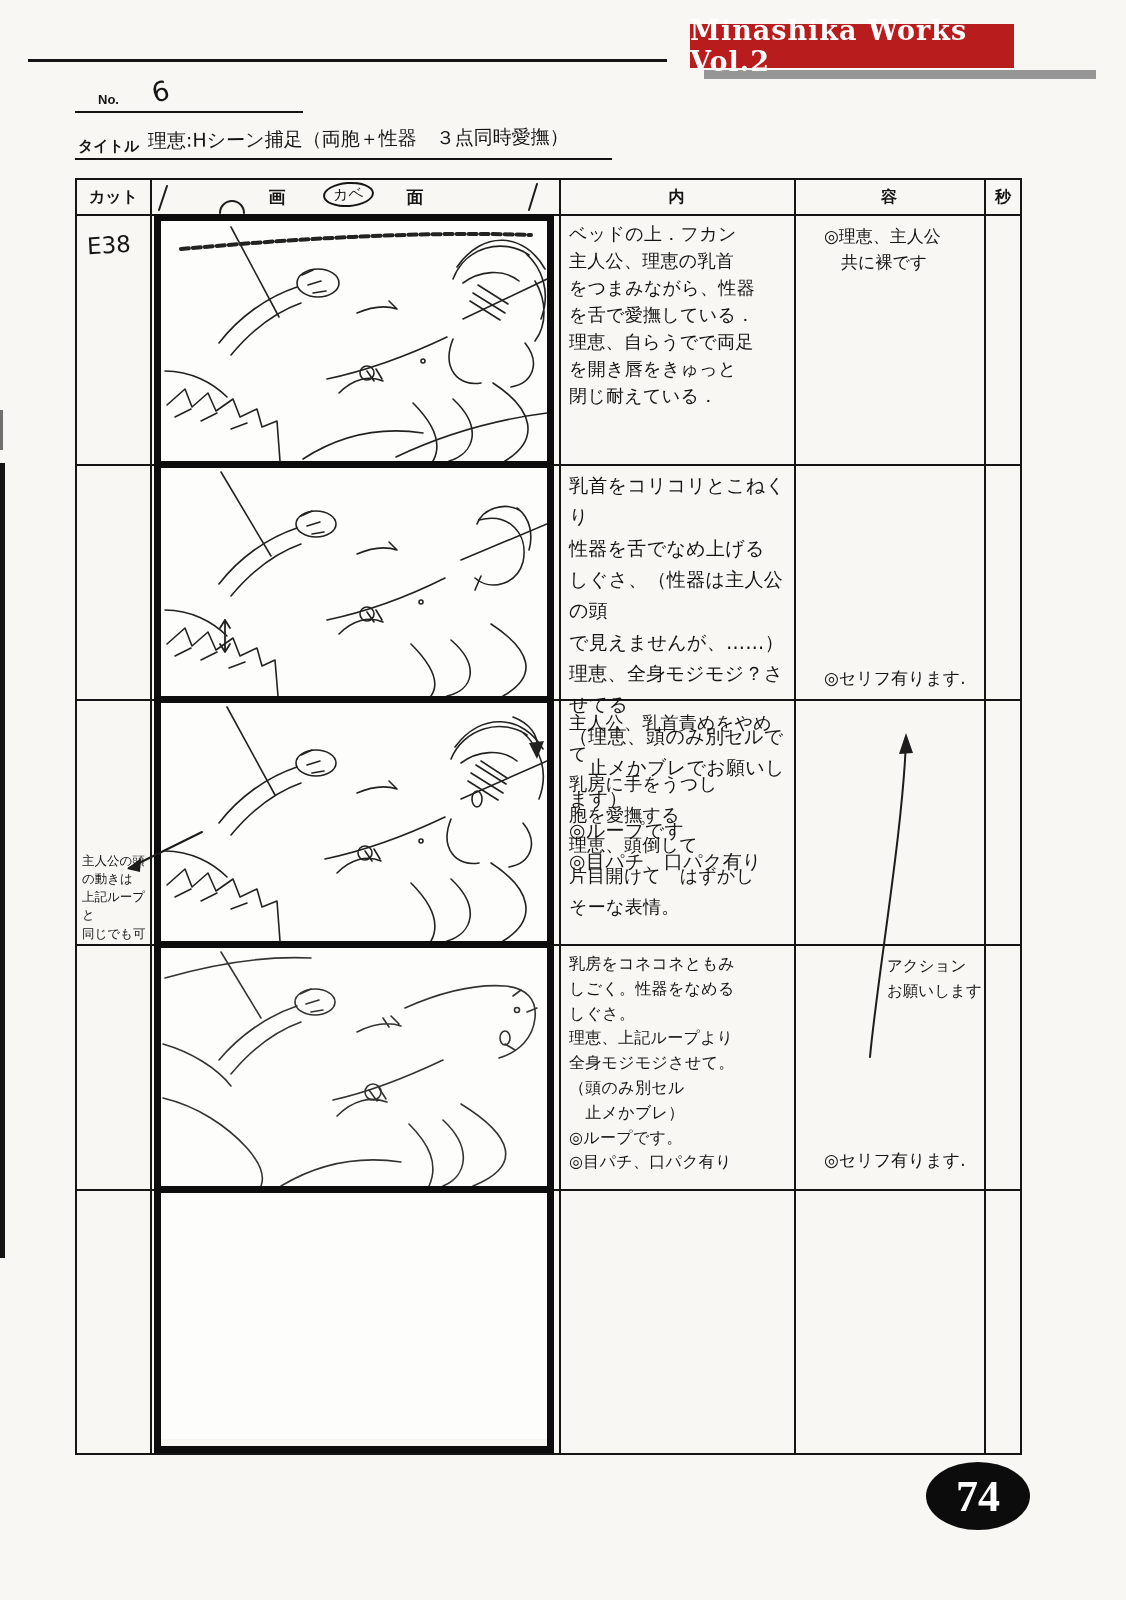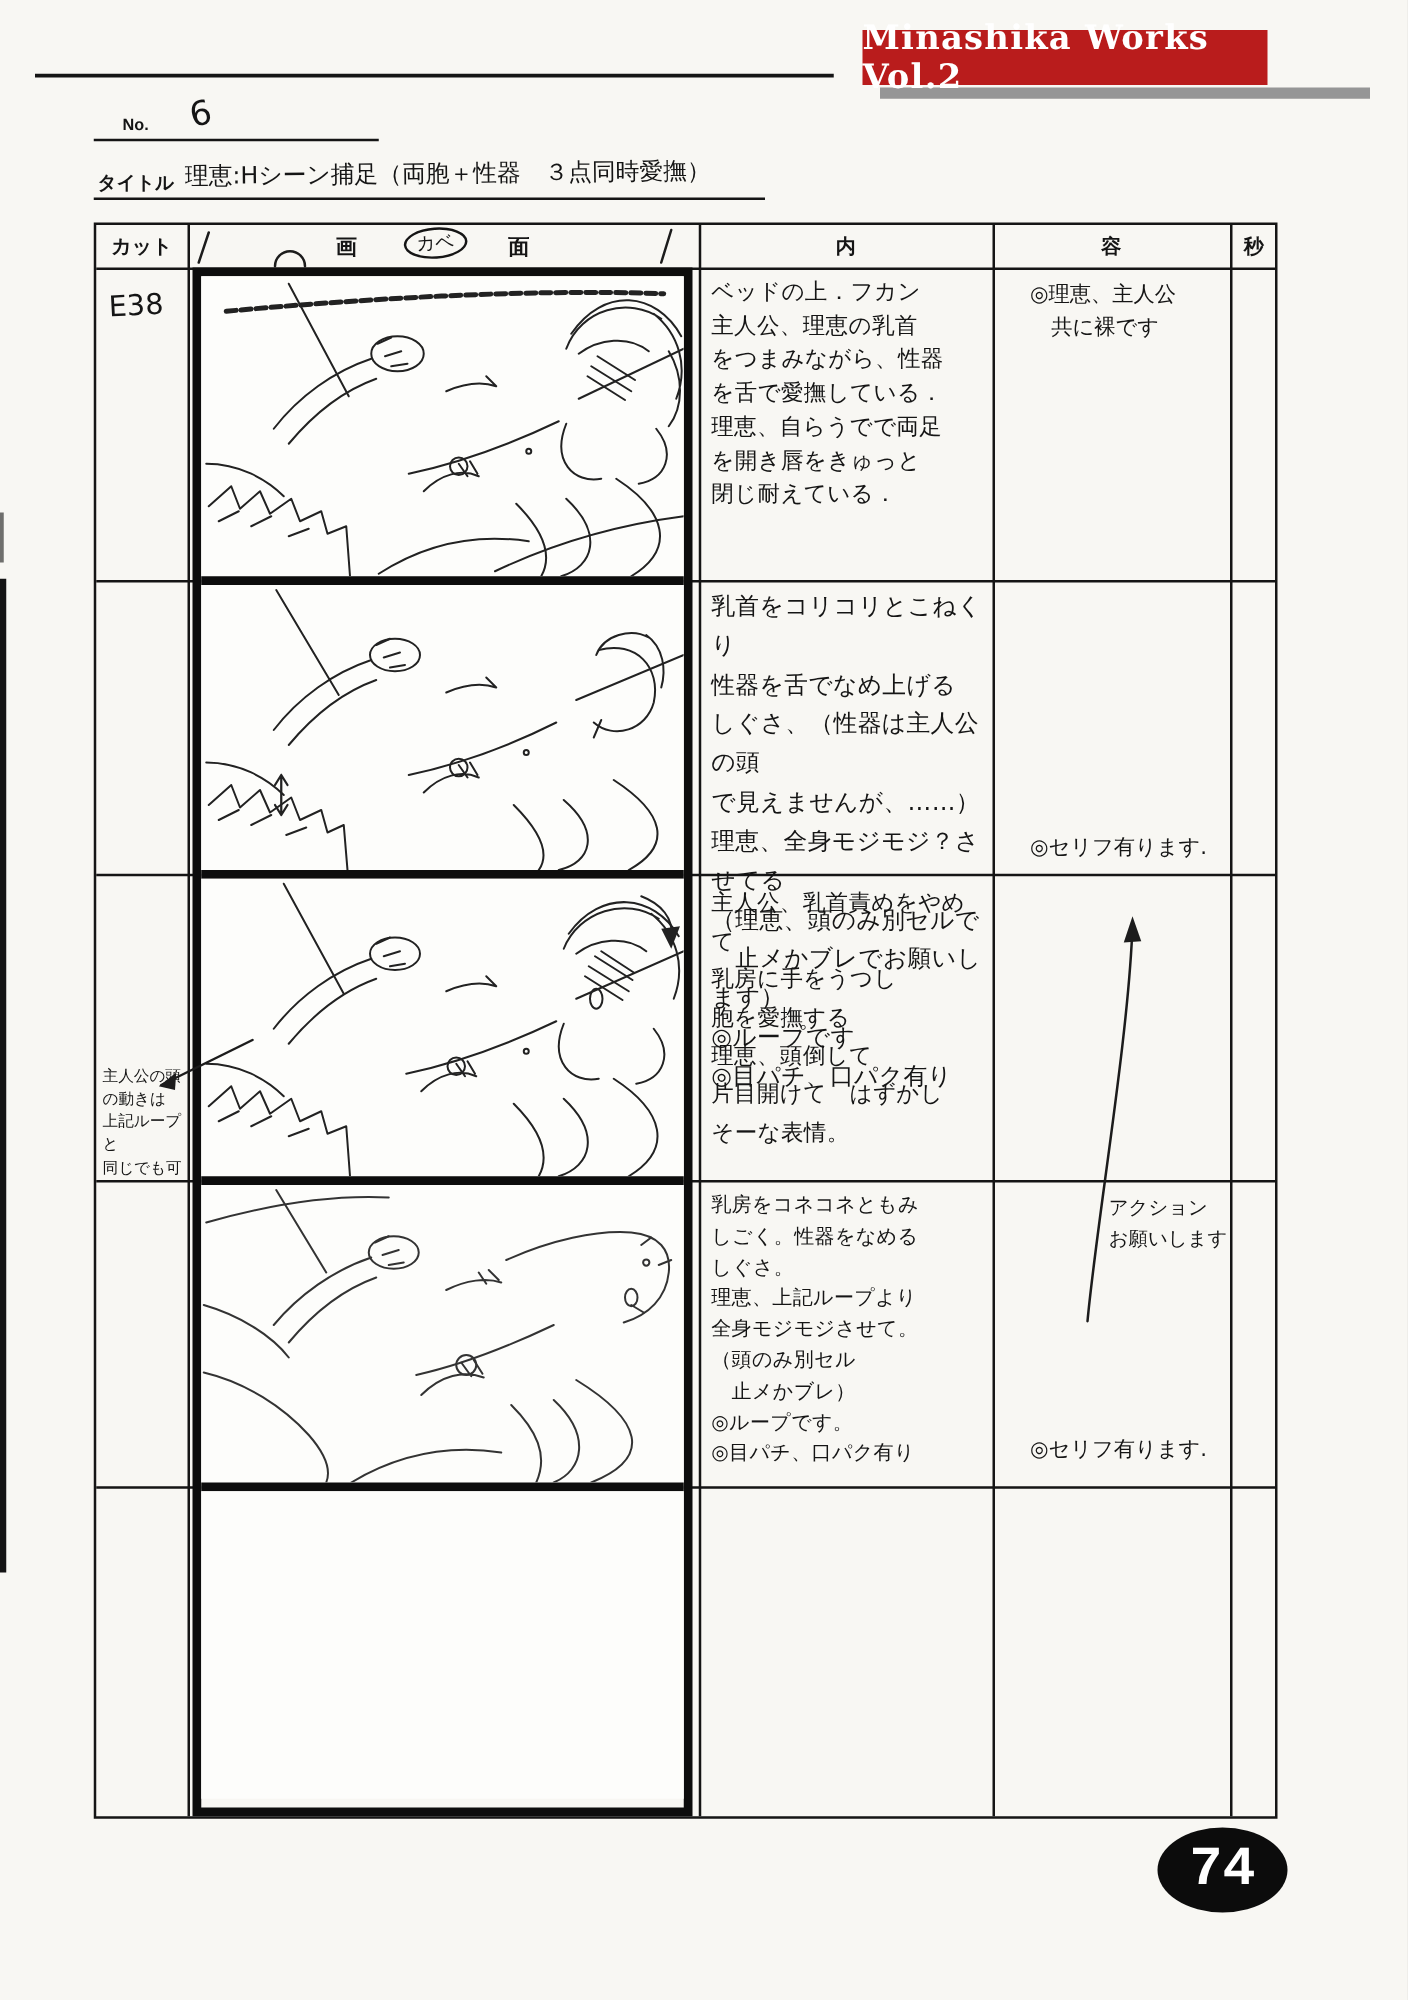--- a/index.html
+++ b/index.html
@@ -24,21 +24,21 @@
          box-sizing:border-box;z-index:2;display:flex;flex-direction:column;}
   .panel{position:relative;background:#fdfdfb;border-bottom:7px solid #0d0d0d;overflow:hidden;}
   .panel:last-child{border-bottom:none;}
   .panel svg{position:absolute;left:0;top:0;width:100%;height:100%;}
   .cell{position:absolute;z-index:3;line-height:1.5;}
   .content{left:492px;width:218px;letter-spacing:0.3px;}
   .notes{left:727px;width:180px;margin-left:20px;}
   .sk{stroke:#222;fill:none;stroke-width:1.6;stroke-linecap:round;stroke-linejoin:round;}
   .badge{left:926px;top:1462px;width:104px;height:68px;background:#0c0c0c;border-radius:50%;
          display:flex;align-items:center;justify-content:center;color:#fff;
-         font-family:Liberation Mono, monospace;font-weight:bold;font-size:44px;}
+         font-family:Liberation Serif, serif;font-weight:bold;font-size:44px;}
   .kabe{border:2px solid #151515;border-radius:50%;padding:1px 8px;font-size:15px;transform:rotate(-4deg);}
   .artifact{background:#141414;}
 </style>
 </head>
 <body>
 
 <div class="page">
 
   <div class="abs rule" style="left:28px;top:59px;width:639px;height:3px;"></div>
 

